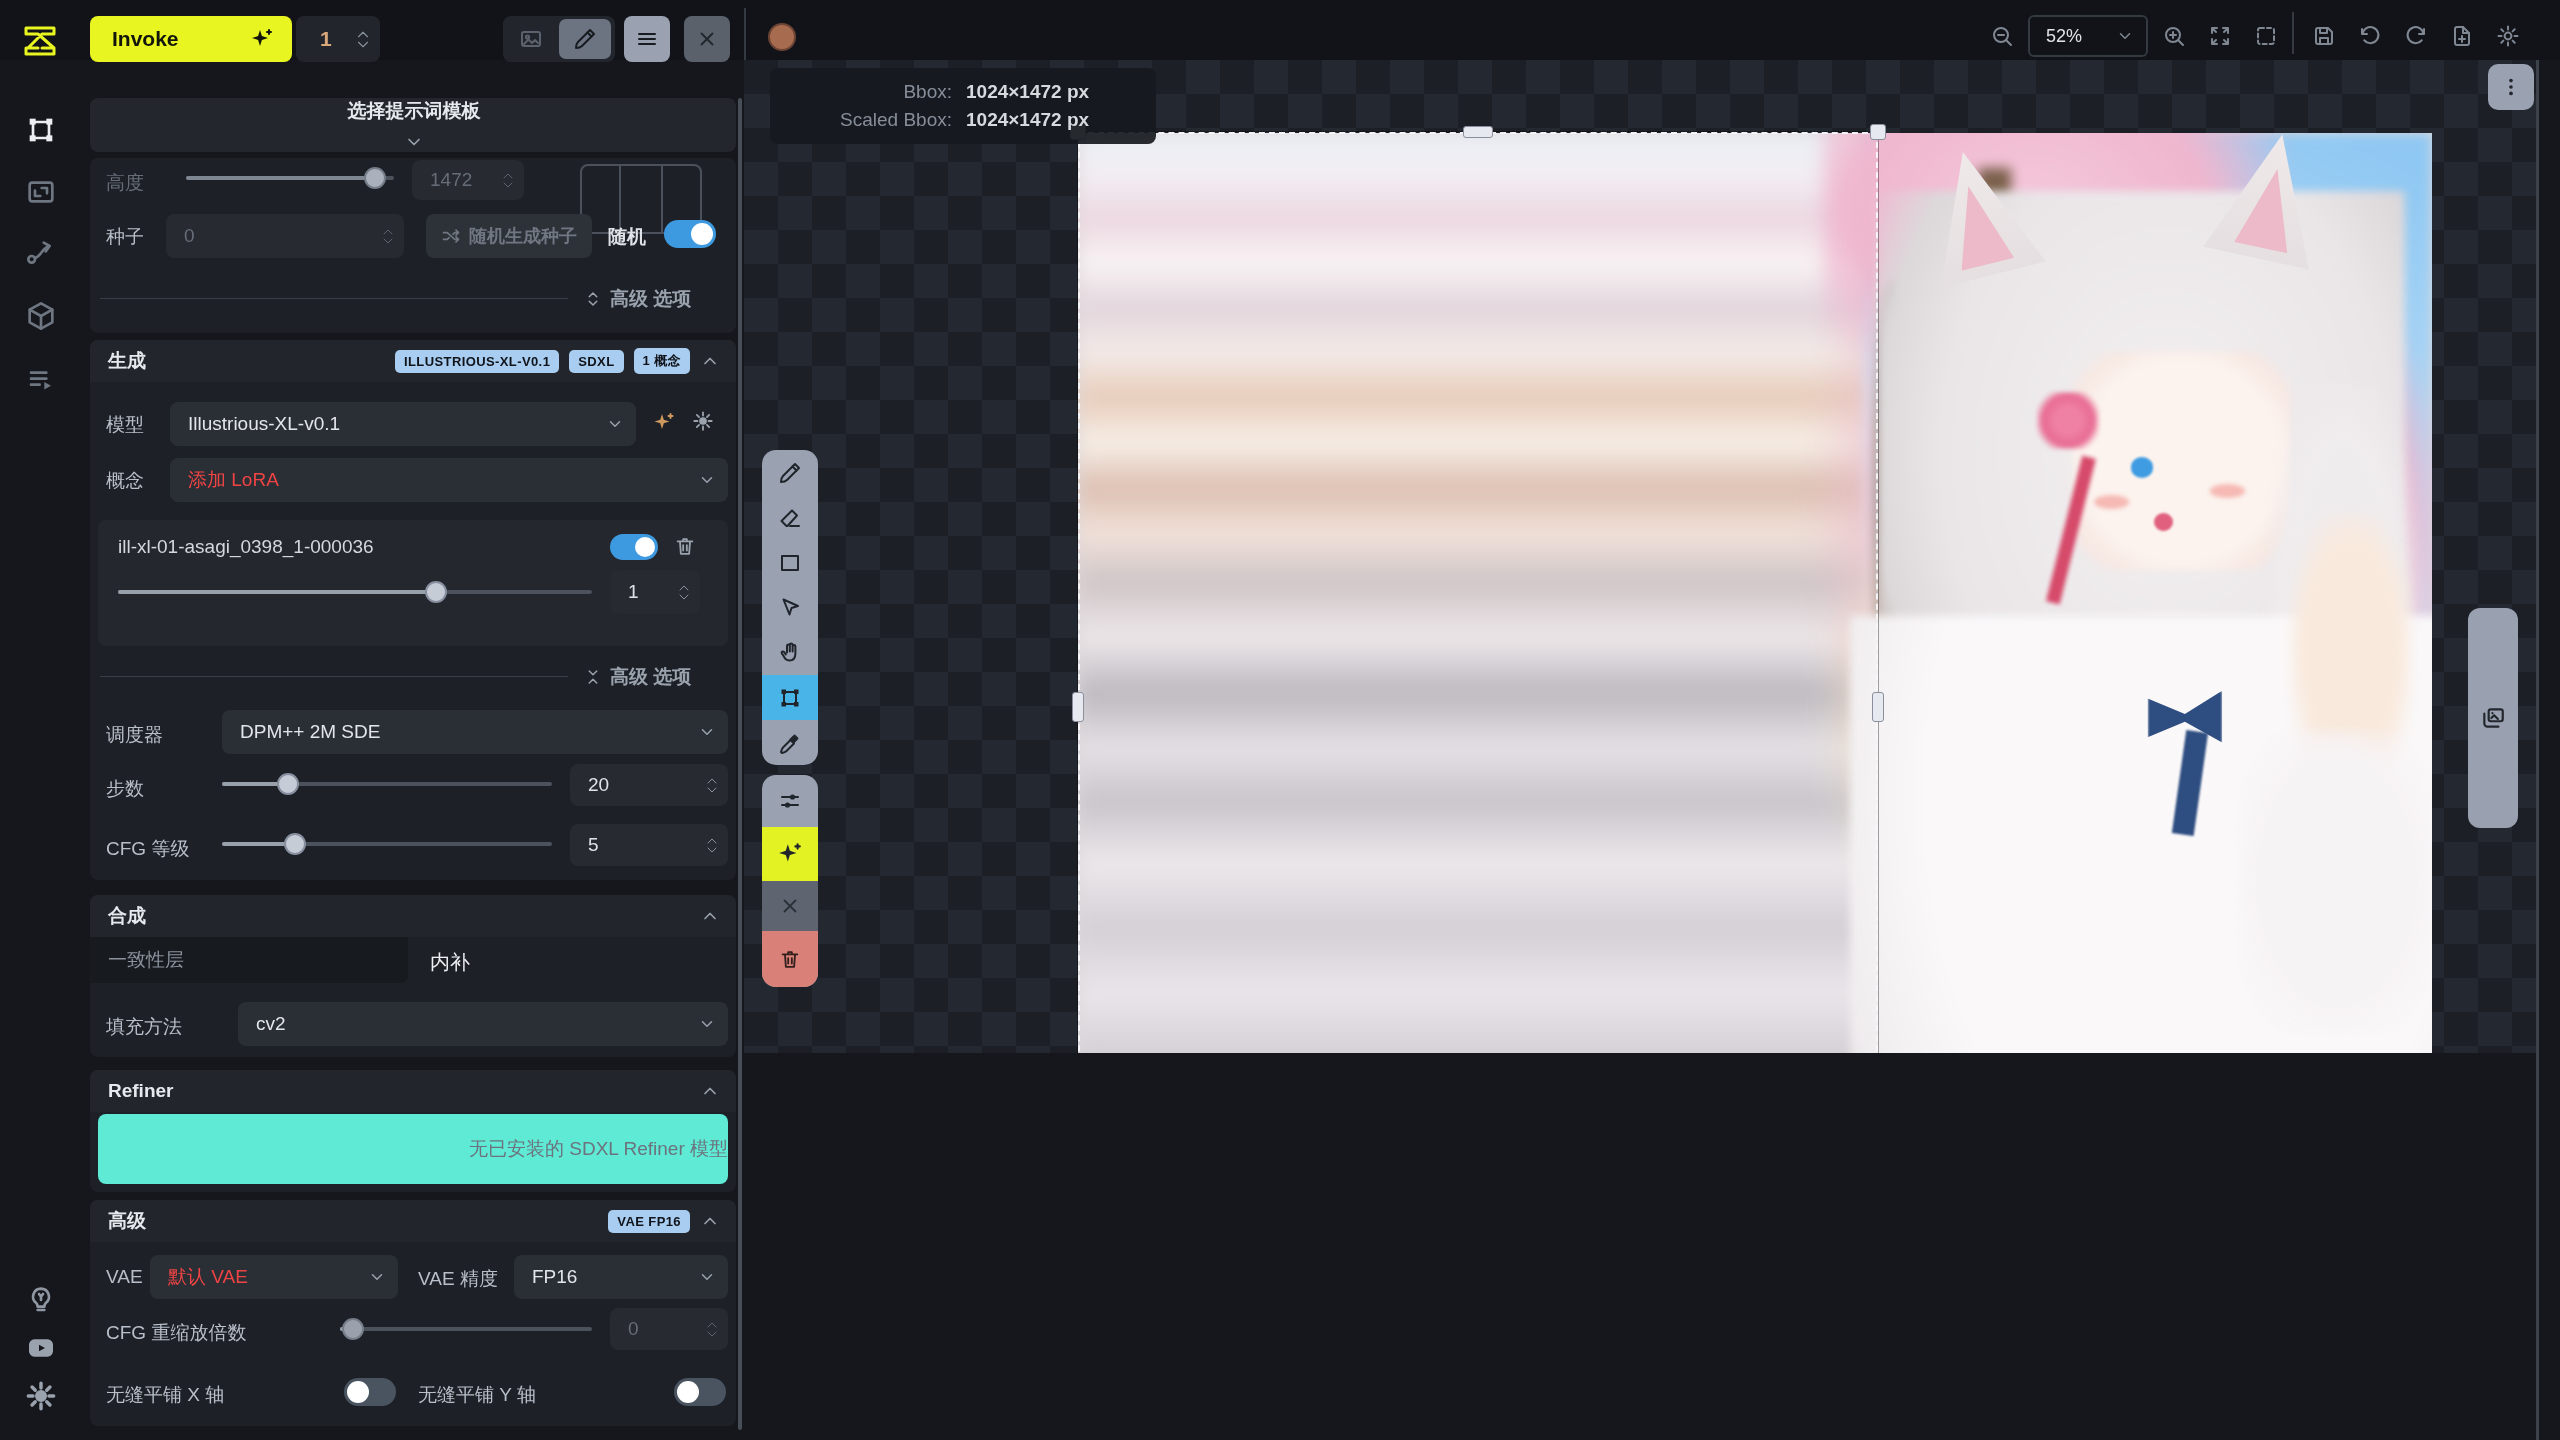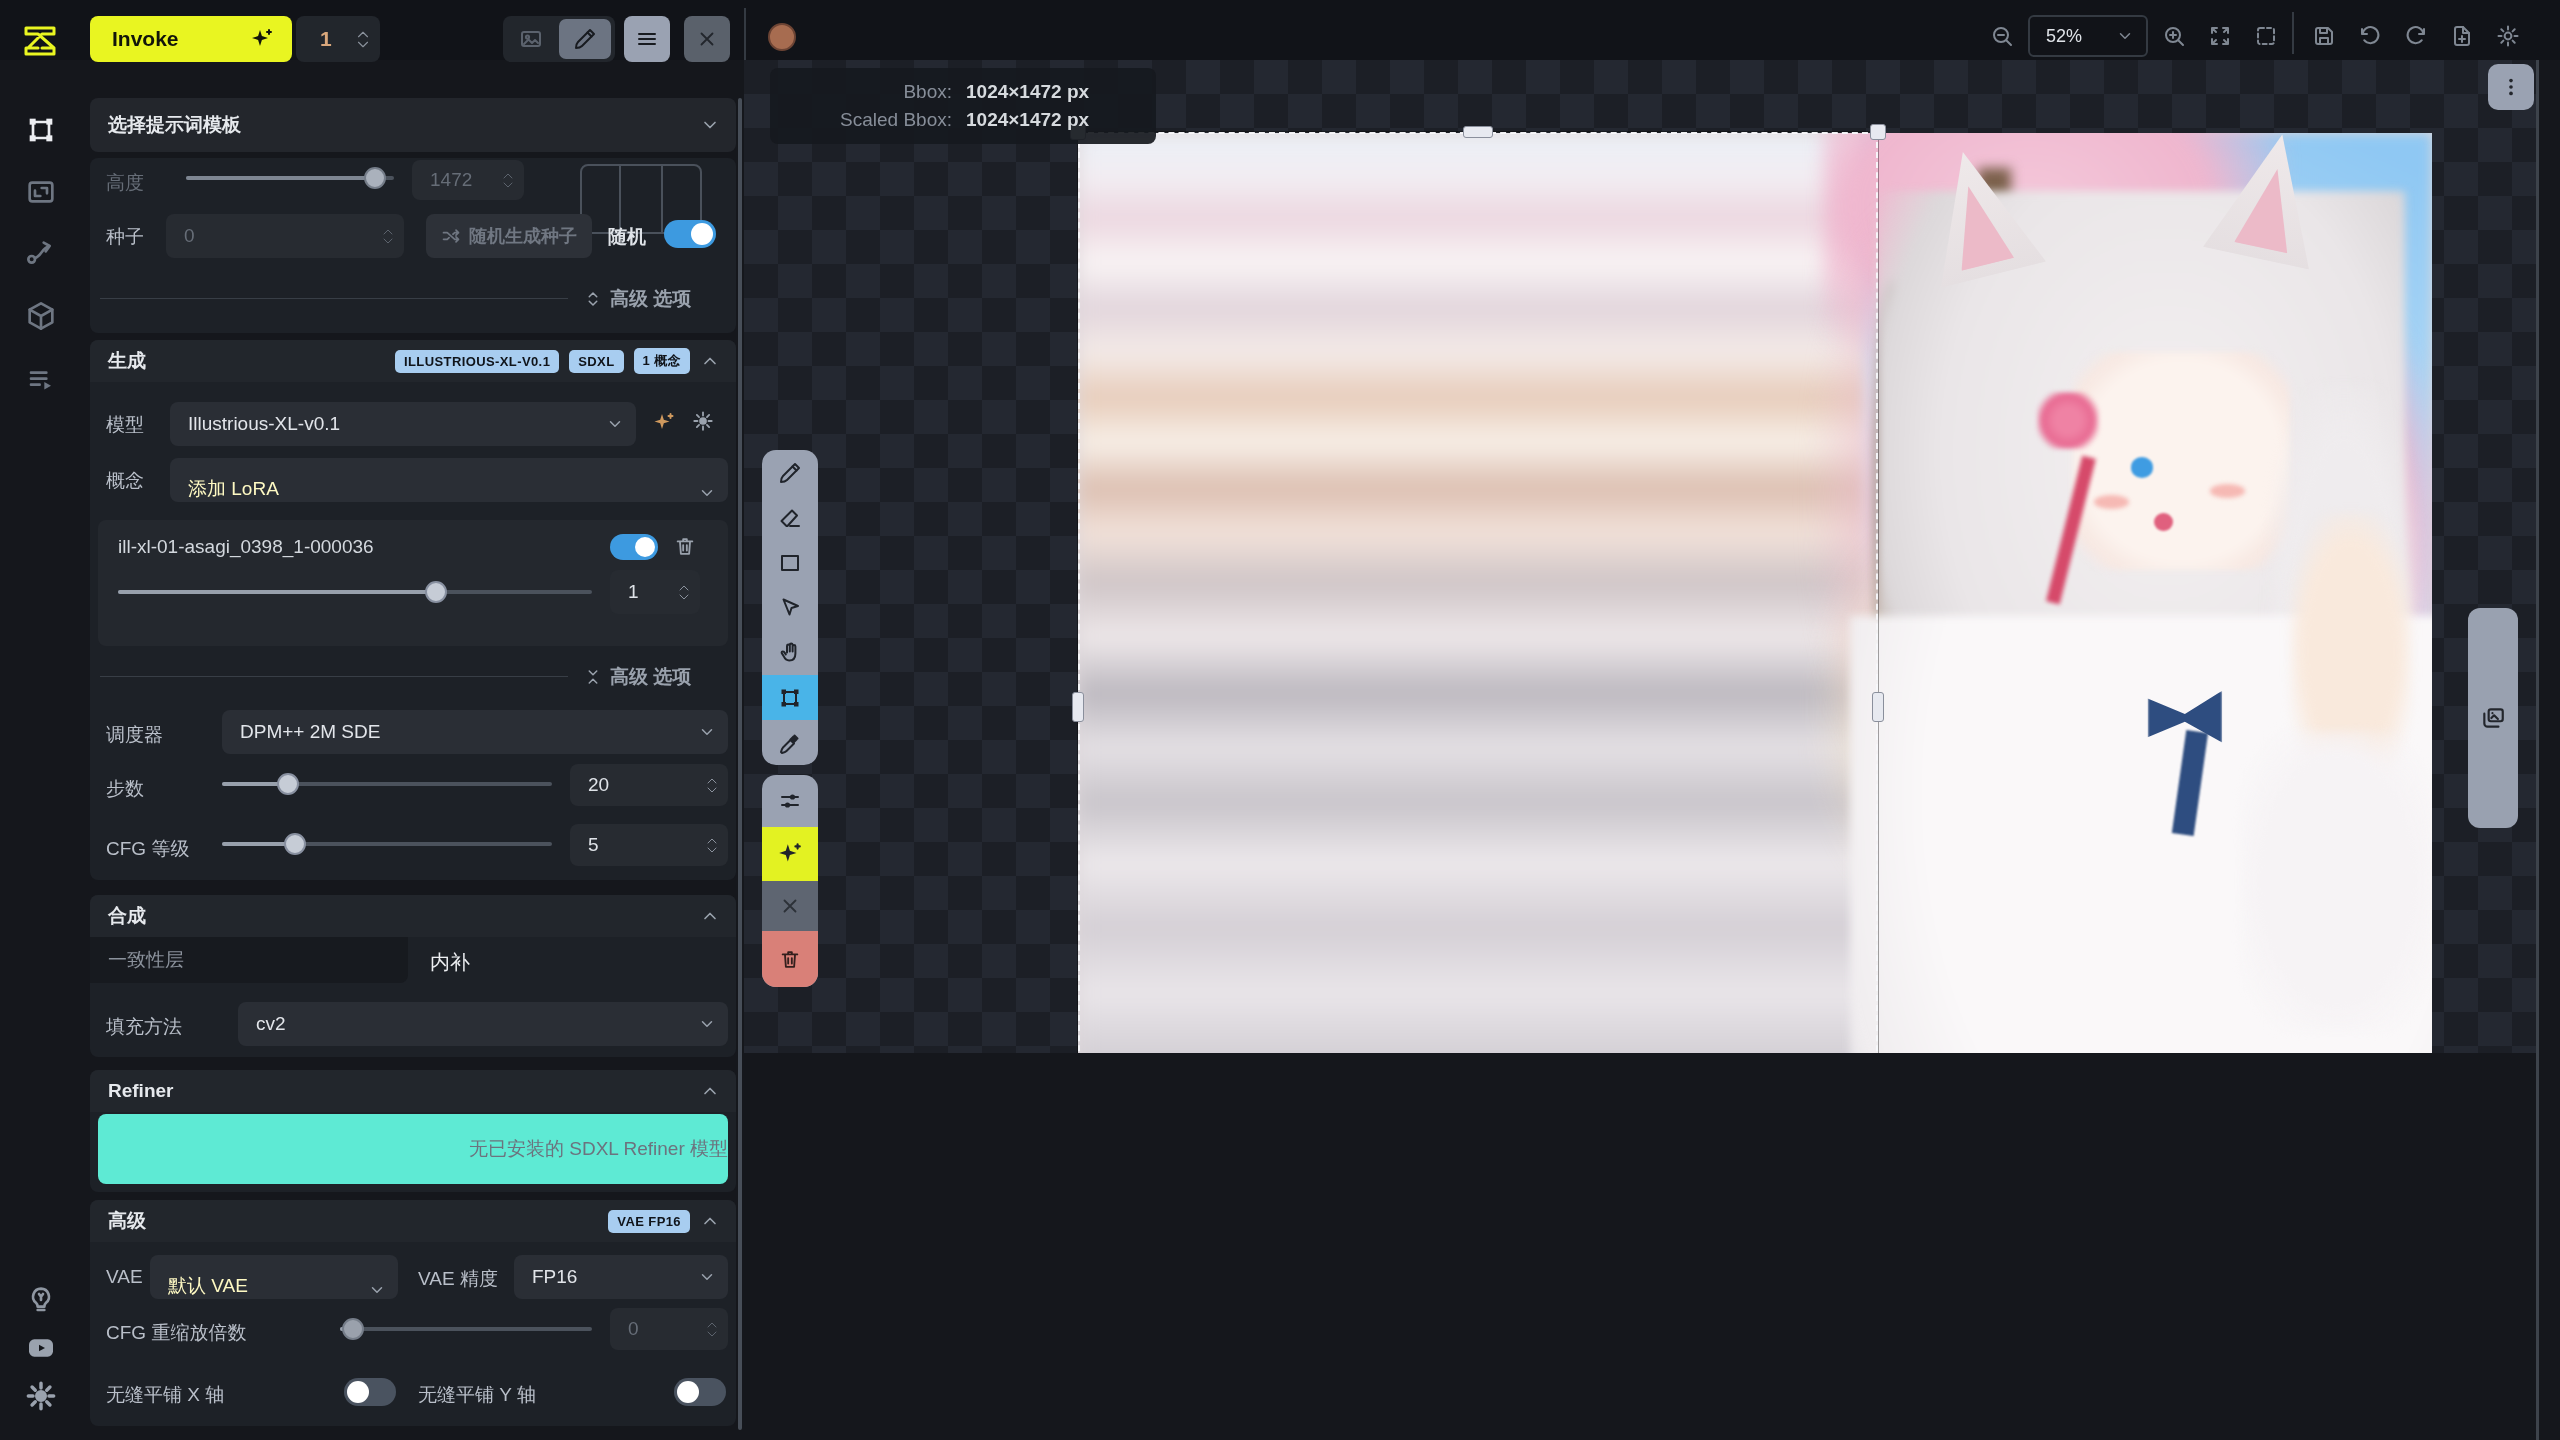--- a/index.html
+++ b/index.html
@@ -20,32 +20,32 @@
   .seg .half{width:56px;display:flex;justify-content:center;color:#5b626d;}
   .seg .sel{width:52px;height:40px;margin-right:3px;background:#6c7482;border-radius:7px;display:flex;
       align-items:center;justify-content:center;color:#181b20;}
   .tool-ico{color:#7f8792;}
   .vdiv{width:2px;background:#343a42;}
   .zoom-select{left:2028px;top:15px;width:120px;height:42px;border:2px solid #343a42;border-radius:6px;
       display:flex;align-items:center;justify-content:space-between;padding:0 12px 0 16px;box-sizing:border-box;}
   .zoom-select .v{font-size:18px;color:#dfe3e8;}
   .rail-ico{left:25px;width:32px;height:32px;color:#6e7682;}
   
-  .card{background:#1d2127;border-radius:8px;}
+  .card{background:#1d2127;border-radius:8px;flex-direction:column;}
   .card-head{display:flex;align-items:center;justify-content:space-between;background:#22262c;
       border-radius:8px 8px 0 0;padding:0 16px 0 18px;box-sizing:border-box;height:42px;}
   .sec-title{font-size:19px;font-weight:bold;color:#e6e9ed;}
   .badge{background:#a8cdf0;color:#10141a;font-weight:bold;font-size:13px;padding:4px 9px;border-radius:5px;
       letter-spacing:.4px;white-space:nowrap;}
   .flabel{font-size:19px;color:#b9bfc9;white-space:nowrap;}
   .flabel.ghost{color:#666d77;}
   .select{background:#2a2e35;border-radius:8px;display:flex;align-items:center;justify-content:space-between;
       padding:0 12px 0 18px;box-sizing:border-box;font-size:19px;color:#e2e5ea;}
   .select .chev{color:#9aa2ad;}
-  .select.ghost{color:#fef9c3;align-items:flex-end;}
+  .select.ghost{color:#ef4444;}
   .numbox{background:#272b31;border-radius:8px;display:flex;align-items:center;justify-content:space-between;
       padding:0 10px 0 18px;box-sizing:border-box;font-size:19px;color:#dfe3e8;}
   .numbox.ghost{color:#666d77;}
   .slider{height:24px;}
   .slider .track{position:absolute;left:0;right:0;top:10px;height:4px;border-radius:2px;background:#4b525c;}
   .slider .fill{position:absolute;left:0;top:0;bottom:0;border-radius:2px;background:#98a0ac;}
   .slider .knob{position:absolute;top:12px;width:22px;height:22px;border-radius:50%;background:#c6ccd6;
       border:2px solid #8890a0;transform:translate(-50%,-50%);box-sizing:border-box;}
   .toggle{width:52px;height:28px;border-radius:14px;background:#4a5360;}
   .toggle.on{background:#3d9ae0;}

